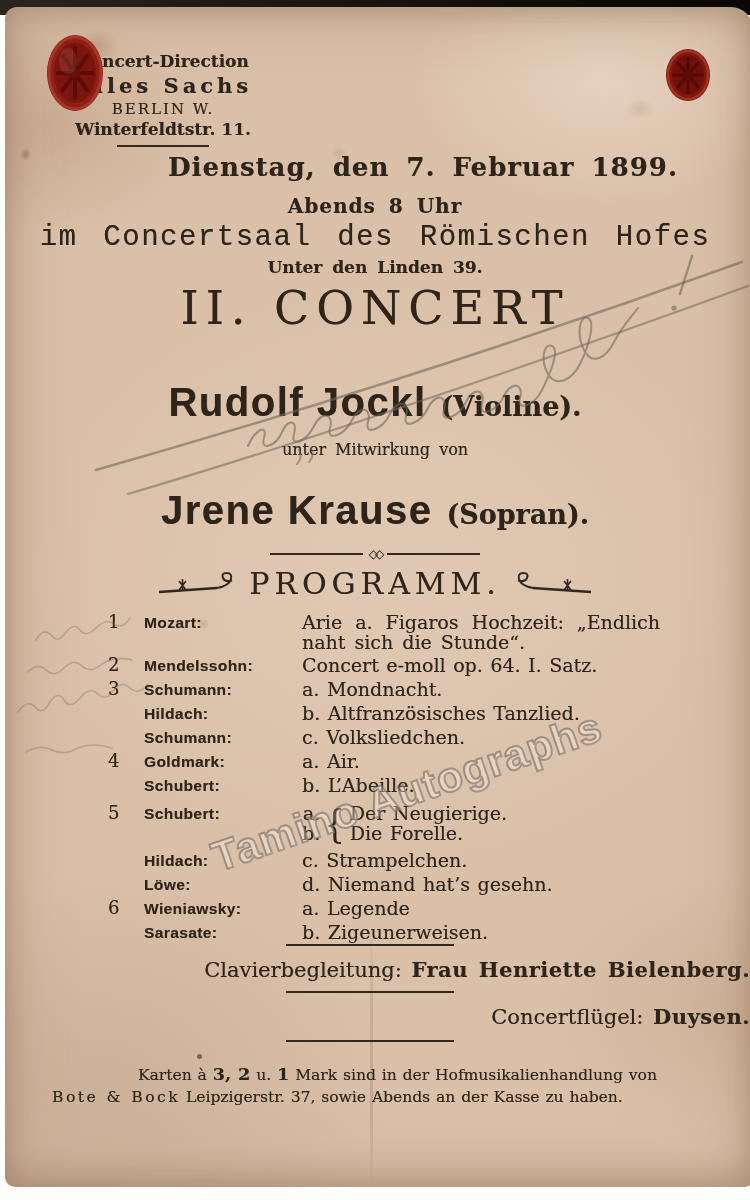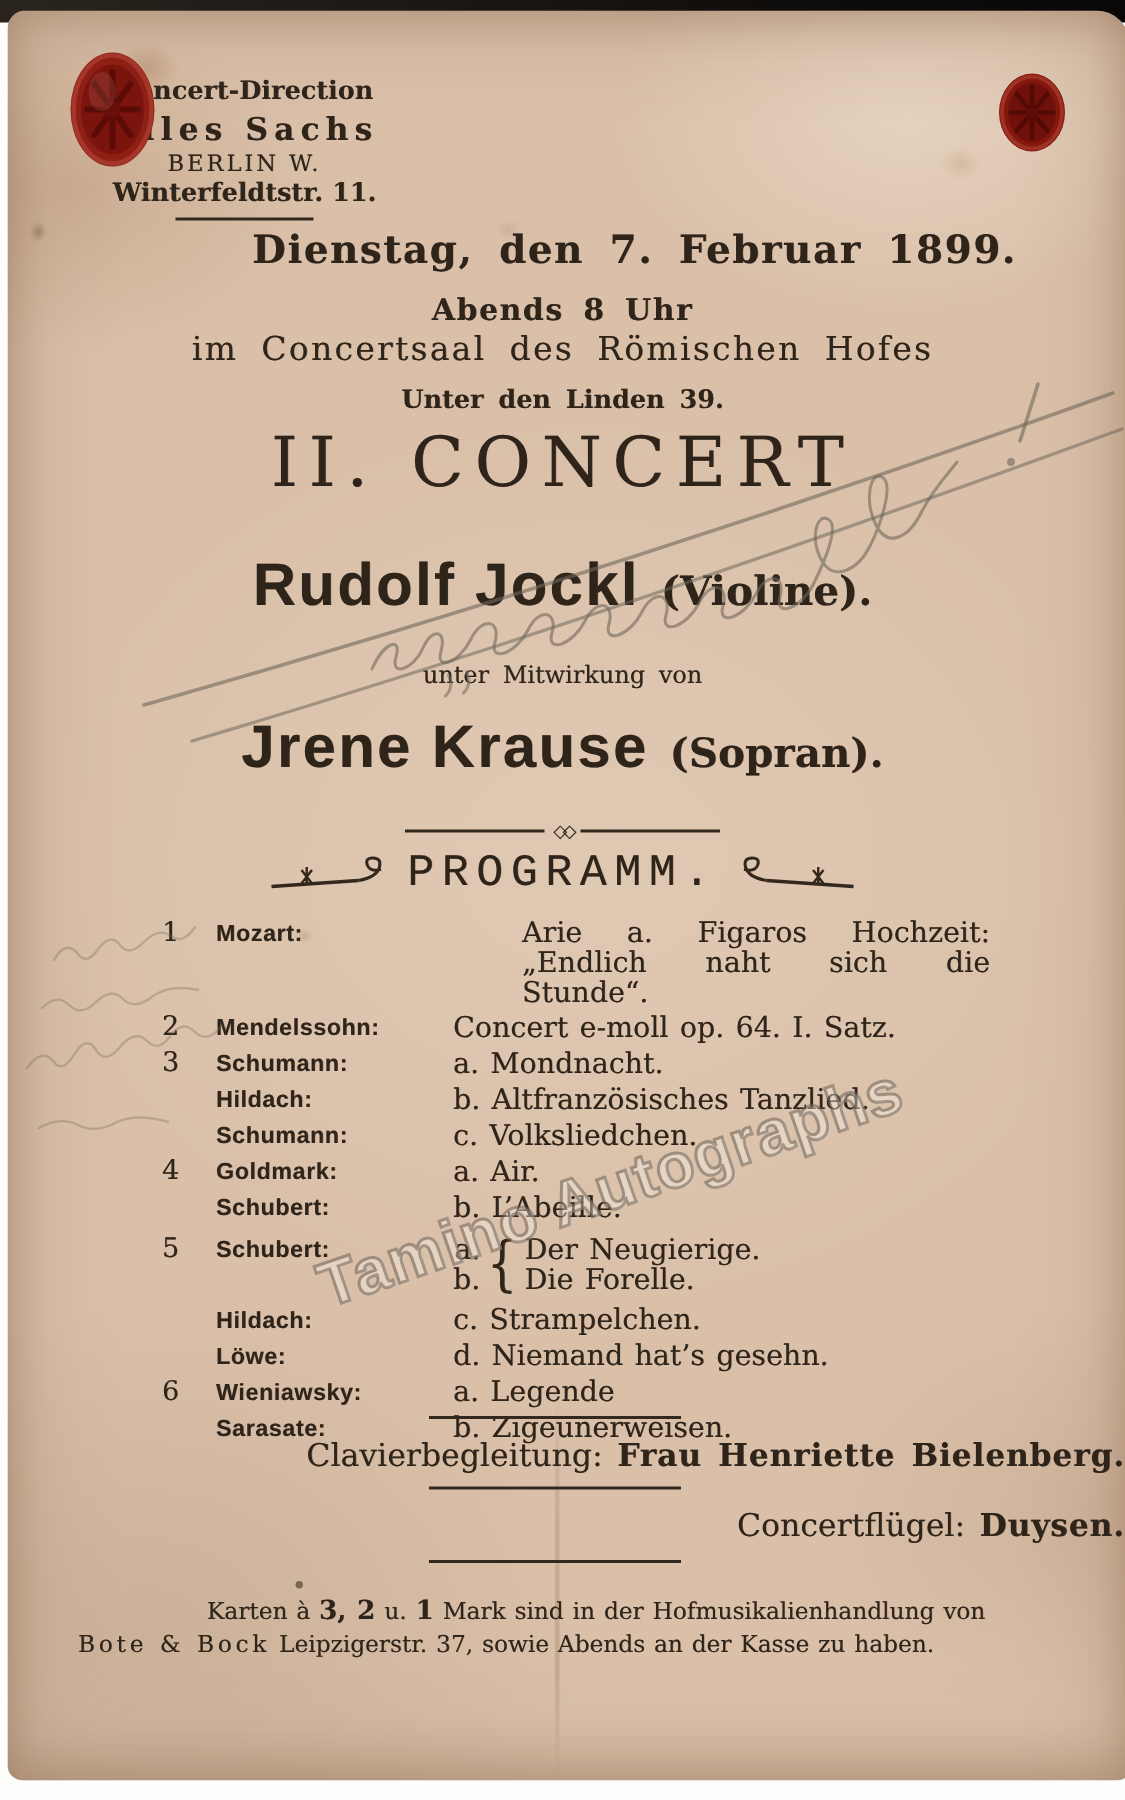--- a/index.html
+++ b/index.html
@@ -24,41 +24,41 @@
   
   .agency{left:58px;top:52px;width:210px;text-align:center;line-height:1.1;}
   .ag1{font-size:17px;font-weight:700;}
   .ag2{font-size:21px;font-weight:700;letter-spacing:4px;margin-top:3px;}
   .ag3{font-size:15px;font-weight:400;letter-spacing:2px;margin-top:4px;}
   .ag4{font-size:17px;font-weight:700;margin-top:3px;}
   .agrule{width:92px;height:2px;background:#32281e;margin:6px auto 0;}
   
   .date{top:152px;font-size:26px;font-weight:700;letter-spacing:1px;word-spacing:7px;padding-left:48px;}
   .time{top:194px;font-size:20px;font-weight:700;letter-spacing:1px;word-spacing:5px;}
-  .venue{top:221px;font-size:22px;letter-spacing:1.5px;word-spacing:7px;}
+  .venue{top:221px;font-size:29px;letter-spacing:1.5px;word-spacing:7px;font-family:Liberation Mono, monospace;}
   .addr{top:257px;font-size:17px;font-weight:700;word-spacing:4px;}
   .ctitle{top:281px;font-size:46px;letter-spacing:7px;}
   .von{top:349px;font-size:14px;font-weight:700;letter-spacing:2px;}
   .bigname{top:368px;display:flex;justify-content:center;align-items:baseline;gap:14px;}
-  .bigname .nm{font-family:"Liberation Sans","DejaVu Sans",sans-serif;font-weight:700;font-size:40px;letter-spacing:1.5px;}
+  .bigname .nm{font-family:"Liberation Sans","DejaVu Sans",sans-serif;font-weight:700;font-size:40px;letter-spacing:1.5px;margin-top:12px;}
   .bigname .rl{font-size:27px;font-weight:700;}
   .mitw{top:440px;font-size:16px;word-spacing:4px;}
   .div1{top:547px;left:270px;width:210px;display:flex;align-items:center;gap:6px;}
   .div1 .ln{flex:1;height:1.6px;background:#32281e;}
   .div1 .dm{font-size:12px;letter-spacing:-3px;color:#32281e;}
-  .progtitle{top:566px;display:flex;justify-content:center;align-items:center;gap:4px;left:0;width:750px;font-family:Liberation Mono, monospace;}
+  .progtitle{top:566px;display:flex;justify-content:center;align-items:center;gap:4px;left:0;width:750px;}
   .progtitle .tt{font-size:30px;letter-spacing:5px;}
   
   .plist{left:108px;top:612px;width:552px;}
   .prow{display:grid;grid-template-columns:36px 158px 1fr;align-items:start;margin-bottom:3px;
         font-size:19px;line-height:20px;}
   .pnum{font-size:18px;}
   .pcomposer{font-family:"Liberation Sans","DejaVu Sans",sans-serif;font-weight:700;font-size:15.5px;letter-spacing:.4px;padding-top:1px;}
   .ppiece{word-spacing:1.5px;}
-  .ppiece.justify{text-align:justify;word-spacing:3px;margin-left:46px;}
+  .ppiece.justify{text-align:justify;word-spacing:3px;}
   .pair{margin:7px 0;}
   .pair .ppiece{display:flex;align-items:center;gap:2px;}
   .pletters,.ptitles{display:flex;flex-direction:column;line-height:20px;}
   .pletters{align-items:flex-end;}
   .pbrace{font-size:40px;line-height:40px;font-weight:400;transform:scaleX(.8);}
   
   .rule{height:2px;background:#32281e;left:286px;width:168px;}
   .r1{top:944px;} .r2{top:991px;} .r3{top:1040px;}
   .credit{font-size:21px;word-spacing:3px;text-align:right;}
   .c1{top:957px;} .c2{top:1004px;}

